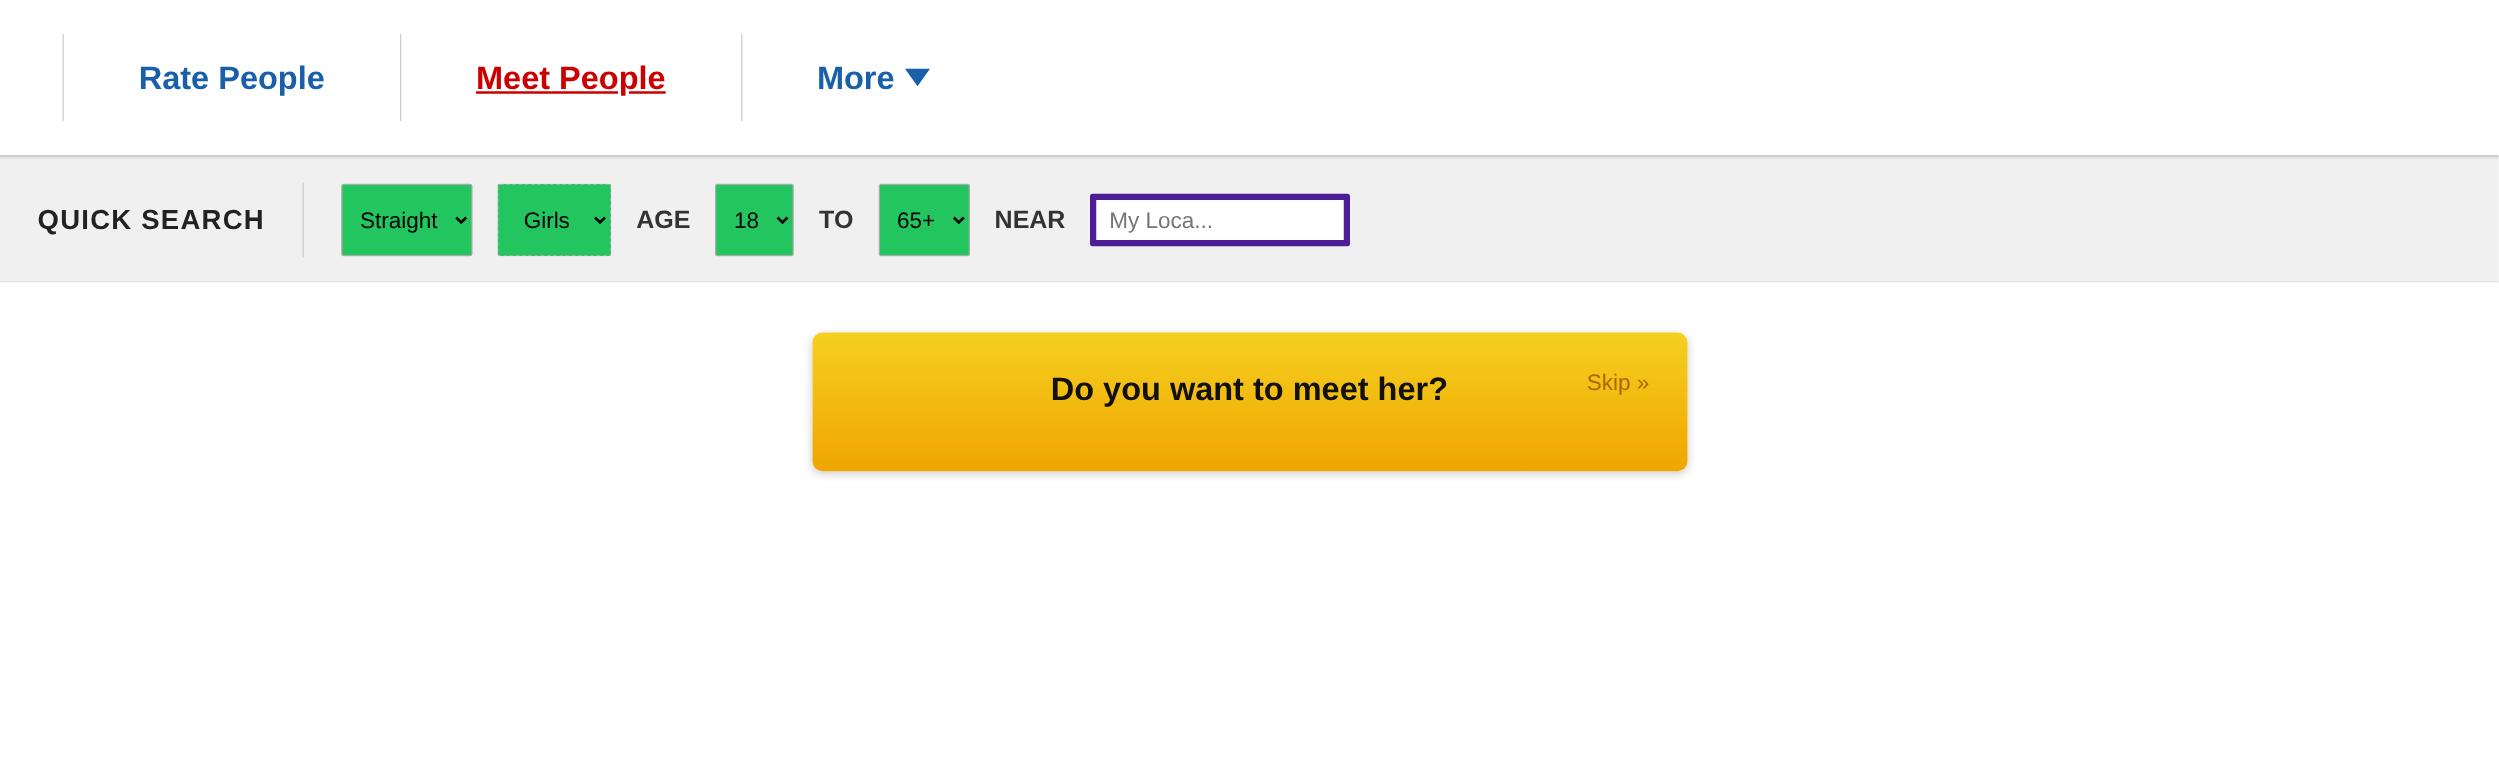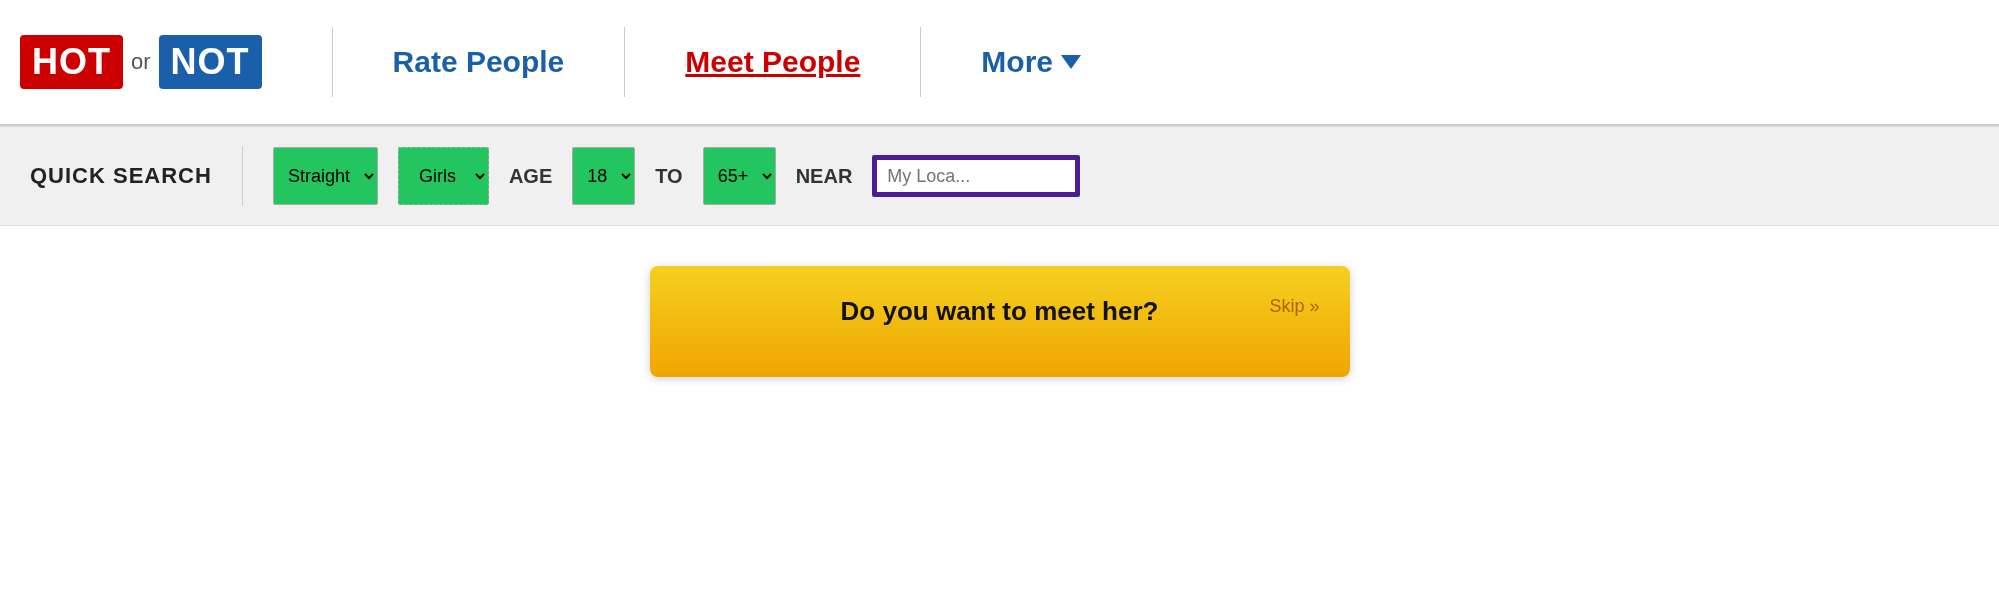--- a/index.html
+++ b/index.html
@@ -48,21 +48,21 @@
     }
 
     .nav-divider {
       width: 1px;
       height: 70px;
       background: #ccc;
       margin: 0 30px;
     }
 
     .nav-item {
-      font-size: 30px;
+      font-size: 26px;
       font-weight: bold;
       color: #1a5faa;
       text-decoration: none;
       margin: 0 30px;
       cursor: pointer;
       white-space: nowrap;
     }
 
     .nav-item.active {
       color: #cc0000;
@@ -228,25 +228,20 @@
       color: #aa6600;
       font-size: 18px;
       cursor: pointer;
       text-decoration: none;
     }
   </style>
 </head>
 <body>
 
 <div class="header">
-  <div class="logo-container">
-    <span class="logo-hot">HOT</span>
-    <span class="logo-or">or</span>
-    <span class="logo-not">NOT</span>
-  </div>
 
   <div class="nav-divider"></div>
 
   <a class="nav-item">Rate People</a>
 
   <div class="nav-divider"></div>
 
   <a class="nav-item active">Meet People</a>
 
   <div class="nav-divider"></div>

